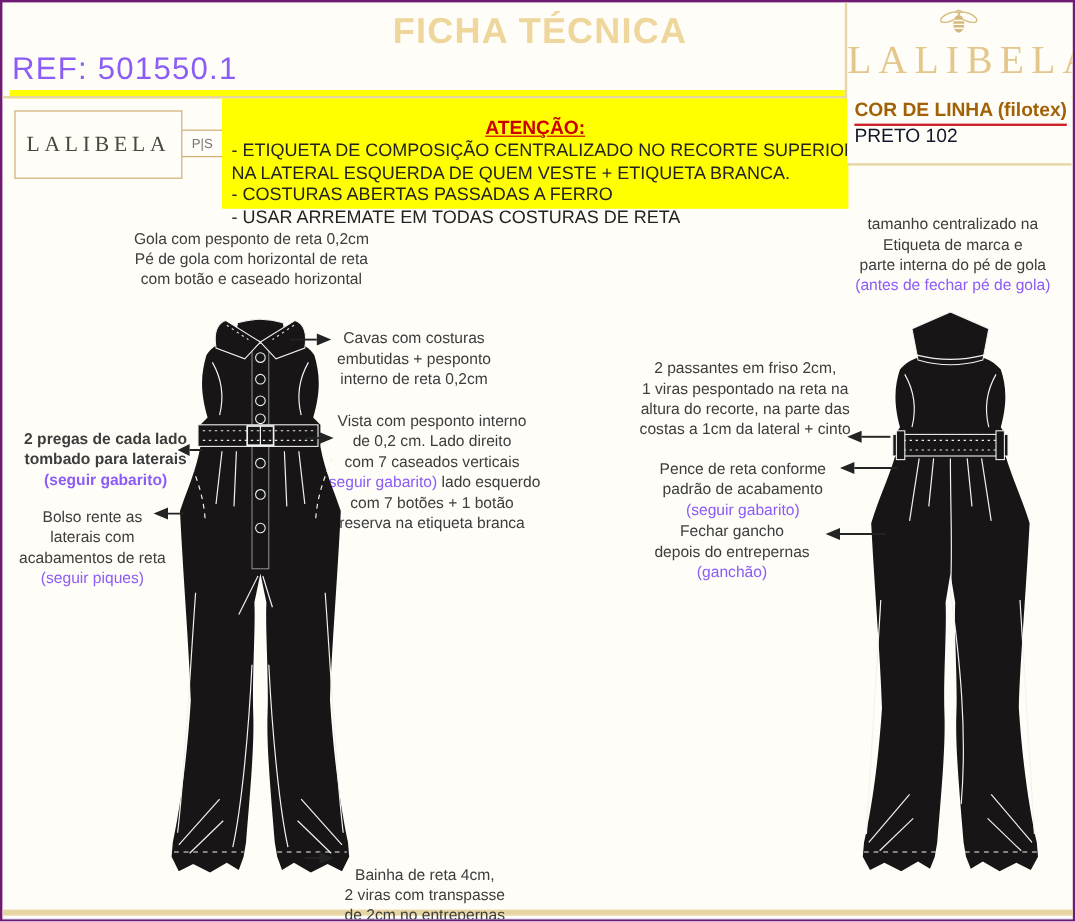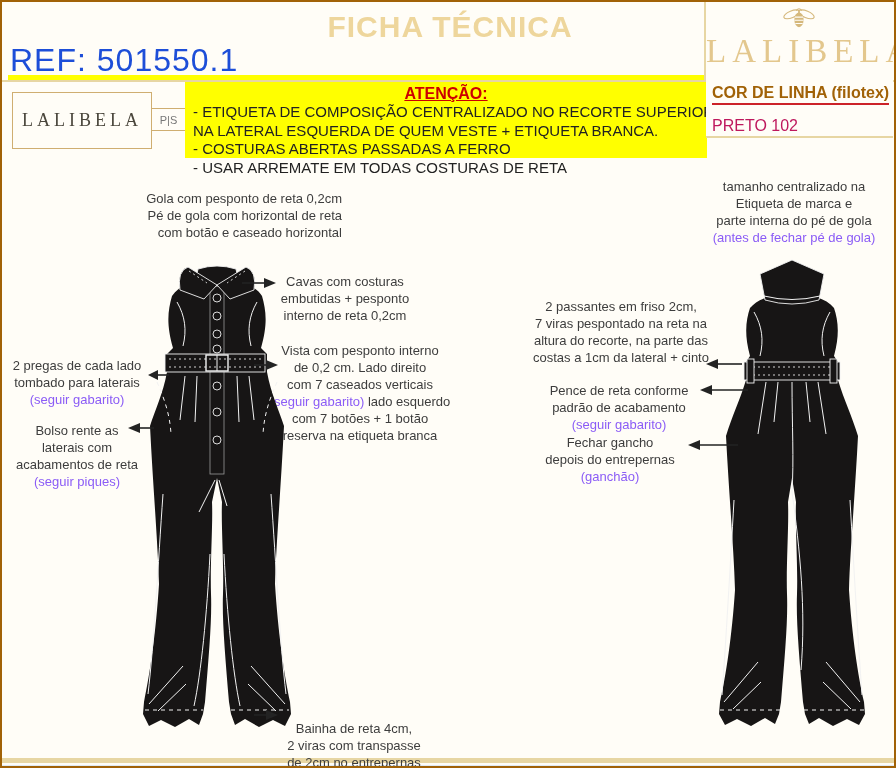--- a/index.html
+++ b/index.html
@@ -1,41 +1,41 @@
 <!DOCTYPE html>
 <html><head>
 <meta charset="utf-8">
 <style>
   html,body{margin:0;padding:0;background:#e9eef3;}
   #page{position:relative;width:896px;height:768px;background:#fffdf7;overflow:hidden;
-        font-family:"Liberation Sans", sans-serif;border:2px solid #a16207;box-sizing:border-box;}
+        font-family:"Liberation Sans", sans-serif;border:2px solid #701a75;box-sizing:border-box;}
   .abs{position:absolute;}
   
-  #ref{left:8px;top:40px;font-size:32px;color:#1d4ed8;letter-spacing:1px;}
+  #ref{left:8px;top:40px;font-size:26px;color:#8b5cf6;letter-spacing:1px;}
   #title{left:0;top:8px;width:896px;text-align:center;font-size:30px;font-weight:bold;color:#eed69c;letter-spacing:1px;}
   #brand-top{left:704px;top:0;width:186px;height:78px;text-align:center;}
   #brand-top .word{margin-top:3px;font-family:"Liberation Serif", serif;font-size:33px;color:#e3c78d;letter-spacing:6px;}
   .hline{background:#e7d6a3;height:2px;}
   .vline{background:#e7d6a3;width:2px;}
   .ystrip{background:#ffff00;}
   
   #brandbox{left:10px;top:90px;width:138px;height:55px;border:1.5px solid #cfae71;background:#fffdf7;
             display:flex;align-items:center;justify-content:center;}
   #brandbox span{font-family:"Liberation Serif", serif;font-size:18px;letter-spacing:4px;color:#4a463c;}
   #psbox{left:149px;top:106px;width:33px;height:21px;border:1.2px solid #cfae71;background:#fffdf7;
          display:flex;align-items:center;justify-content:center;font-size:11px;color:#777;}
   
-  #attention{left:183px;top:80px;width:522px;height:76px;background:#ffff00;padding-top:3px;box-sizing:border-box;}
+  #attention{left:183px;top:80px;width:522px;height:92px;background:#ffff00;padding-top:17px;box-sizing:border-box;}
   #attention .hd{text-align:center;font-size:16px;font-weight:bold;color:#cc0000;text-decoration:underline;}
   #attention .ln{font-size:15px;color:#222;line-height:18.5px;padding-left:8px;white-space:nowrap;}
   
   #threadbox{left:704px;top:78px;width:187px;height:58px;border-bottom:2px solid #e7d6a3;background:#fffdf7;
              padding:4px 0 0 6px;box-sizing:border-box;}
   #threadbox .lbl{font-size:16px;font-weight:bold;color:#a16207;border-bottom:2px solid #cc2229;display:inline-block;padding-bottom:1px;}
-  #threadbox .val{font-size:16px;color:#be185d;margin-top:12px;}
+  #threadbox .val{font-size:16px;color:#0f172a;margin-top:0;}
   
   .note{position:absolute;color:#3d3d3d;font-size:13px;line-height:17px;text-align:center;}
   .note div{white-space:nowrap;}
   .red{color:#8b5cf6;}
   svg{display:block;}
   .body{fill:#171515;}
   .g{fill:#171515;stroke:#f2f2f2;stroke-width:0.9;}
   .ln{stroke:#f2f2f2;fill:none;stroke-width:1;}
   .lnd{stroke:#f2f2f2;fill:none;stroke-width:1;stroke-dasharray:4 4;}
   .st{stroke:#e8e8e8;fill:none;stroke-width:0.9;stroke-dasharray:2 3;}
@@ -82,21 +82,21 @@
     <div class="ln">NA LATERAL ESQUERDA DE QUEM VESTE + ETIQUETA BRANCA.</div>
     <div class="ln">- COSTURAS ABERTAS PASSADAS A FERRO</div>
     <div class="ln">- USAR ARREMATE EM TODAS COSTURAS DE RETA</div>
   </div>
 
   <div class="abs" id="threadbox">
     <div class="lbl">COR DE LINHA (filotex)</div>
     <div class="val">PRETO 102</div>
   </div>
 
-  <div class="note" style="left:75px;top:188px;width:265px;text-align:right;">
+  <div class="note" style="left:75px;top:188px;width:265px;">
     <div>Gola com pesponto de reta 0,2cm</div>
     <div>Pé de gola com horizontal de reta</div>
     <div>com botão e caseado horizontal</div>
   </div>
 
   <div class="note" style="left:698px;top:176px;width:188px;">
     <div>tamanho centralizado na</div>
     <div>Etiqueta de marca e</div>
     <div>parte interna do pé de gola</div>
     <div class="red">(antes de fechar pé de gola)</div>
@@ -110,42 +110,42 @@
 
   <div class="note" style="left:262px;top:340px;width:192px;">
     <div>Vista com pesponto interno</div>
     <div>de 0,2 cm. Lado direito</div>
     <div>com 7 caseados verticais</div>
     <div><span class="red">(seguir gabarito)</span><span> lado esquerdo</span></div>
     <div>com 7 botões + 1 botão</div>
     <div>reserva na etiqueta branca</div>
   </div>
 
-  <div class="note" style="left:0px;top:355px;width:150px;">
+  <div class="note" style="left:11px;top:355px;width:150px;font-weight:bold;">
     <div>2 pregas de cada lado</div>
     <div>tombado para laterais</div>
     <div class="red">(seguir gabarito)</div>
   </div>
 
   <div class="note" style="left:8px;top:420px;width:134px;">
     <div>Bolso rente as</div>
     <div>laterais com</div>
     <div>acabamentos de reta</div>
     <div class="red">(seguir piques)</div>
   </div>
 
   <div class="note" style="left:272px;top:690px;width:160px;margin-top:28px;">
     <div>Bainha de reta 4cm,</div>
     <div>2 viras com transpasse</div>
     <div>de 2cm no entrepernas</div>
   </div>
 
   <div class="note" style="left:524px;top:296px;width:190px;">
     <div>2 passantes em friso 2cm,</div>
-    <div>7 viras pespontado na reta na</div>
+    <div>1 viras pespontado na reta na</div>
     <div>altura do recorte, na parte das</div>
     <div>costas a 1cm da lateral + cinto</div>
   </div>
 
   <div class="note" style="left:536px;top:380px;width:162px;">
     <div>Pence de reta conforme</div>
     <div>padrão de acabamento</div>
     <div class="red">(seguir gabarito)</div>
   </div>
 

